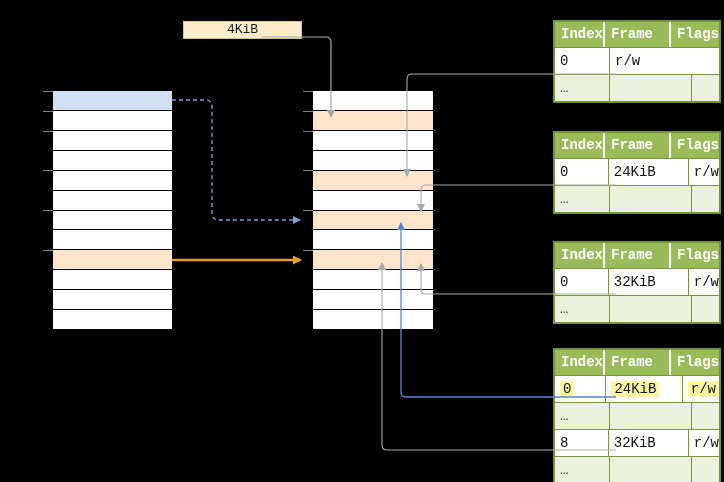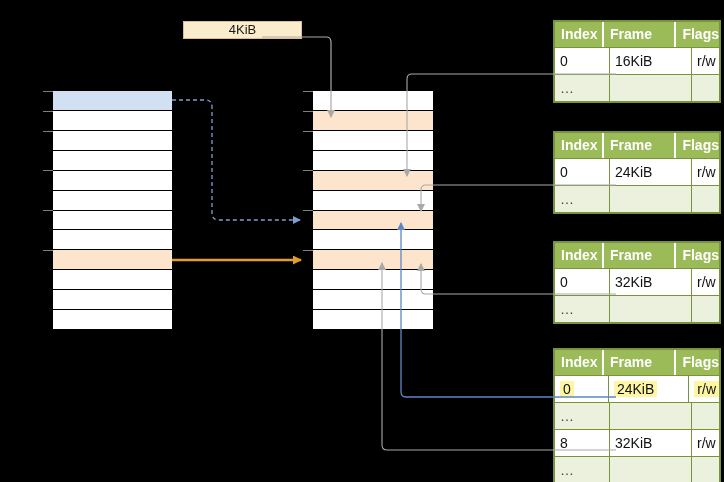--- a/index.html
+++ b/index.html
@@ -1,17 +1,17 @@
 <!DOCTYPE html>
 <html><head>
 <meta charset="utf-8">
 <style>
   html,body{margin:0;padding:0;background:#000;}
   .canvas{position:relative;width:724px;height:482px;background:#000;overflow:hidden;
-          font-family:Liberation Sans, sans-serif;}
+          font-family:Liberation Mono, monospace;}
 
   
   .size-label{position:absolute;left:183px;top:21px;width:119px;height:18px;
               background:#FBEDCC;border:1px solid #D8C18C;box-sizing:border-box;
               text-align:center;line-height:16px;font-size:13px;color:#1a1a1a;}
 
   
   .memcol{position:absolute;top:91px;height:238px;display:flex;flex-direction:column;}
   .memcol.left{left:53px;width:119px;}
   .memcol.mid{left:313px;width:120px;}
@@ -91,21 +91,20 @@
   <div class="tick" style="left:303px;top:250px"></div>
 
   <div class="ptable" style="top:20px">
     <div class="tr">
       <div class="th c1">Index</div>
       <div class="th c2">Frame</div>
       <div class="th c3 last">Flags</div>
     </div>
     <div class="tr">
       <div class="td c1">0</div>
-      <div class="td c2">16KiB</div>
       <div class="td c3 last">r/w</div>
     </div>
     <div class="tr green">
       <div class="td c1">…</div>
       <div class="td c2"></div>
       <div class="td c3 last"></div>
     </div>
   </div>
 
   <div class="ptable" style="top:131px">

